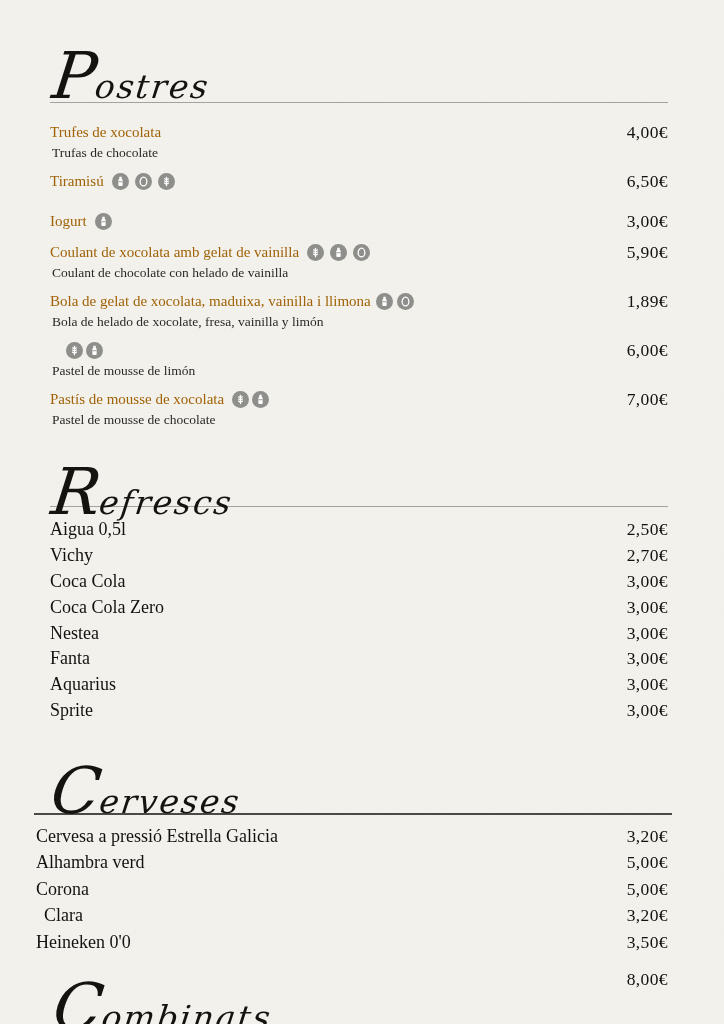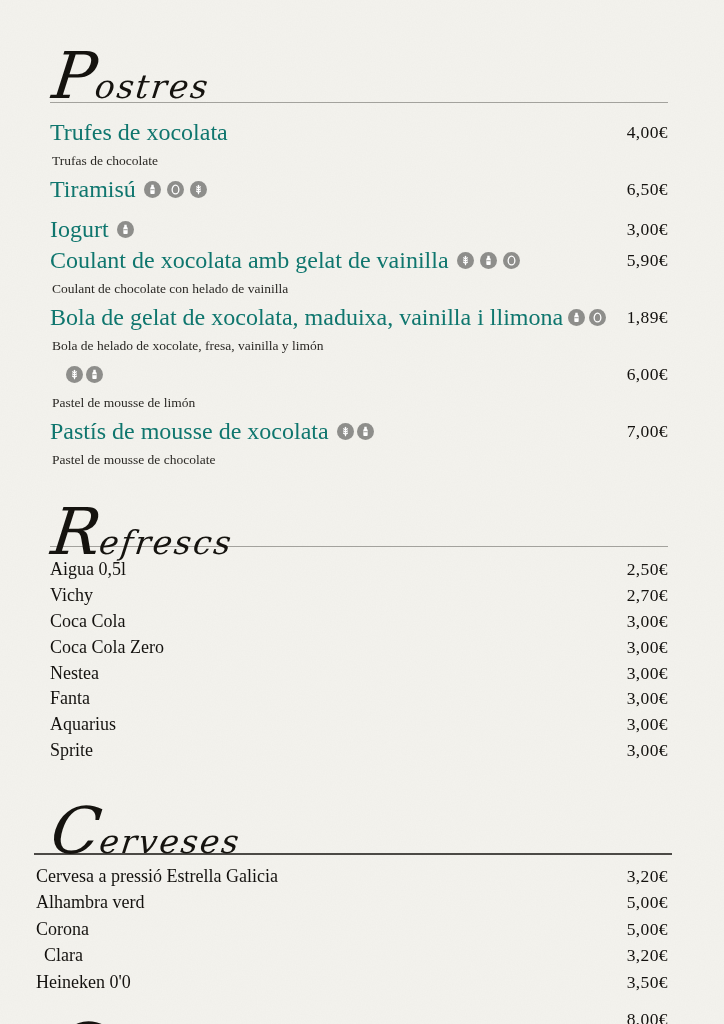--- a/index.html
+++ b/index.html
@@ -33,22 +33,22 @@
     font-size:1.95em;
     letter-spacing:0;
   }
   .rule{height:1px;background:#a3a29d;border:0;margin:0;}
   .rule.dark{background:#4c4a46;height:2px;}
 
   
   .items{margin-top:18px;}
   .item{margin-bottom:9px;}
   .item-main{display:flex;align-items:center;line-height:22px;}
-  .item-name{font-size:24px;color:#0f766e;}
-  .item-sub{font-size:13.5px;line-height:17px;color:#2b2925;margin-top:9px;padding-left:2px;}
+  .item-name{font-size:15px;color:#a16207;}
+  .item-sub{font-size:13.5px;line-height:17px;color:#2b2925;margin-top:1px;padding-left:2px;}
   .item-sub:empty{display:none;}
   .item.no-sub{margin-bottom:18px;}
   .price{margin-left:auto;font-size:17.5px;letter-spacing:.4px;color:#14120f;white-space:nowrap;padding-left:12px;}
 
   
   .icons{display:inline-flex;align-items:center;margin-left:8px;gap:6px;}
   .allerg{
     width:17px;height:17px;border-radius:50%;
     background:#8e8e8b;
     display:inline-flex;align-items:center;justify-content:center;

